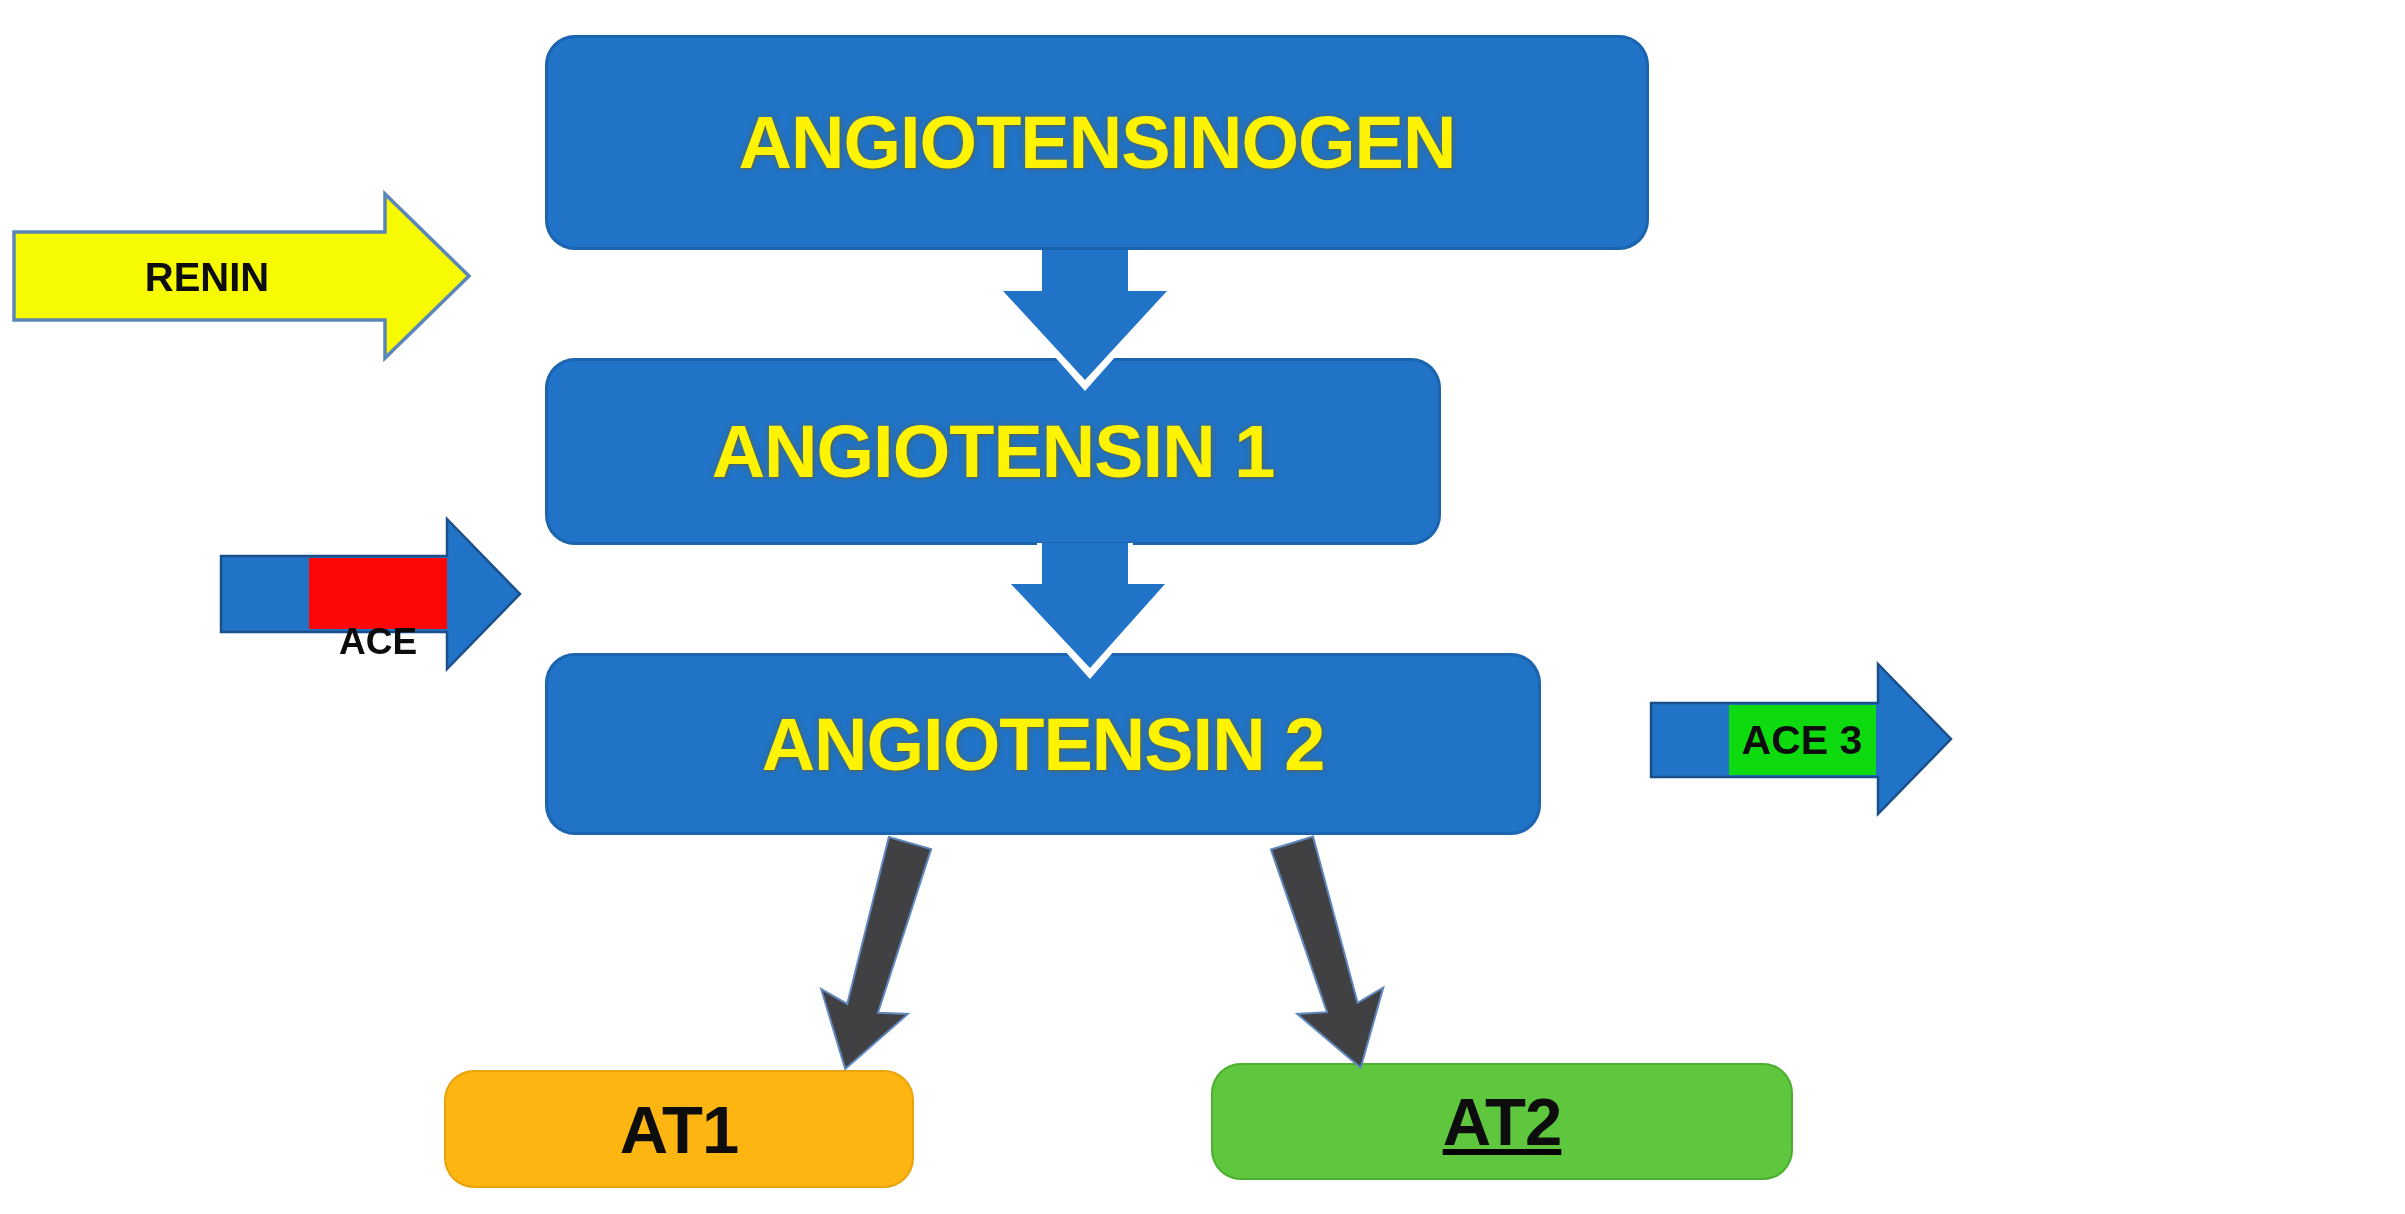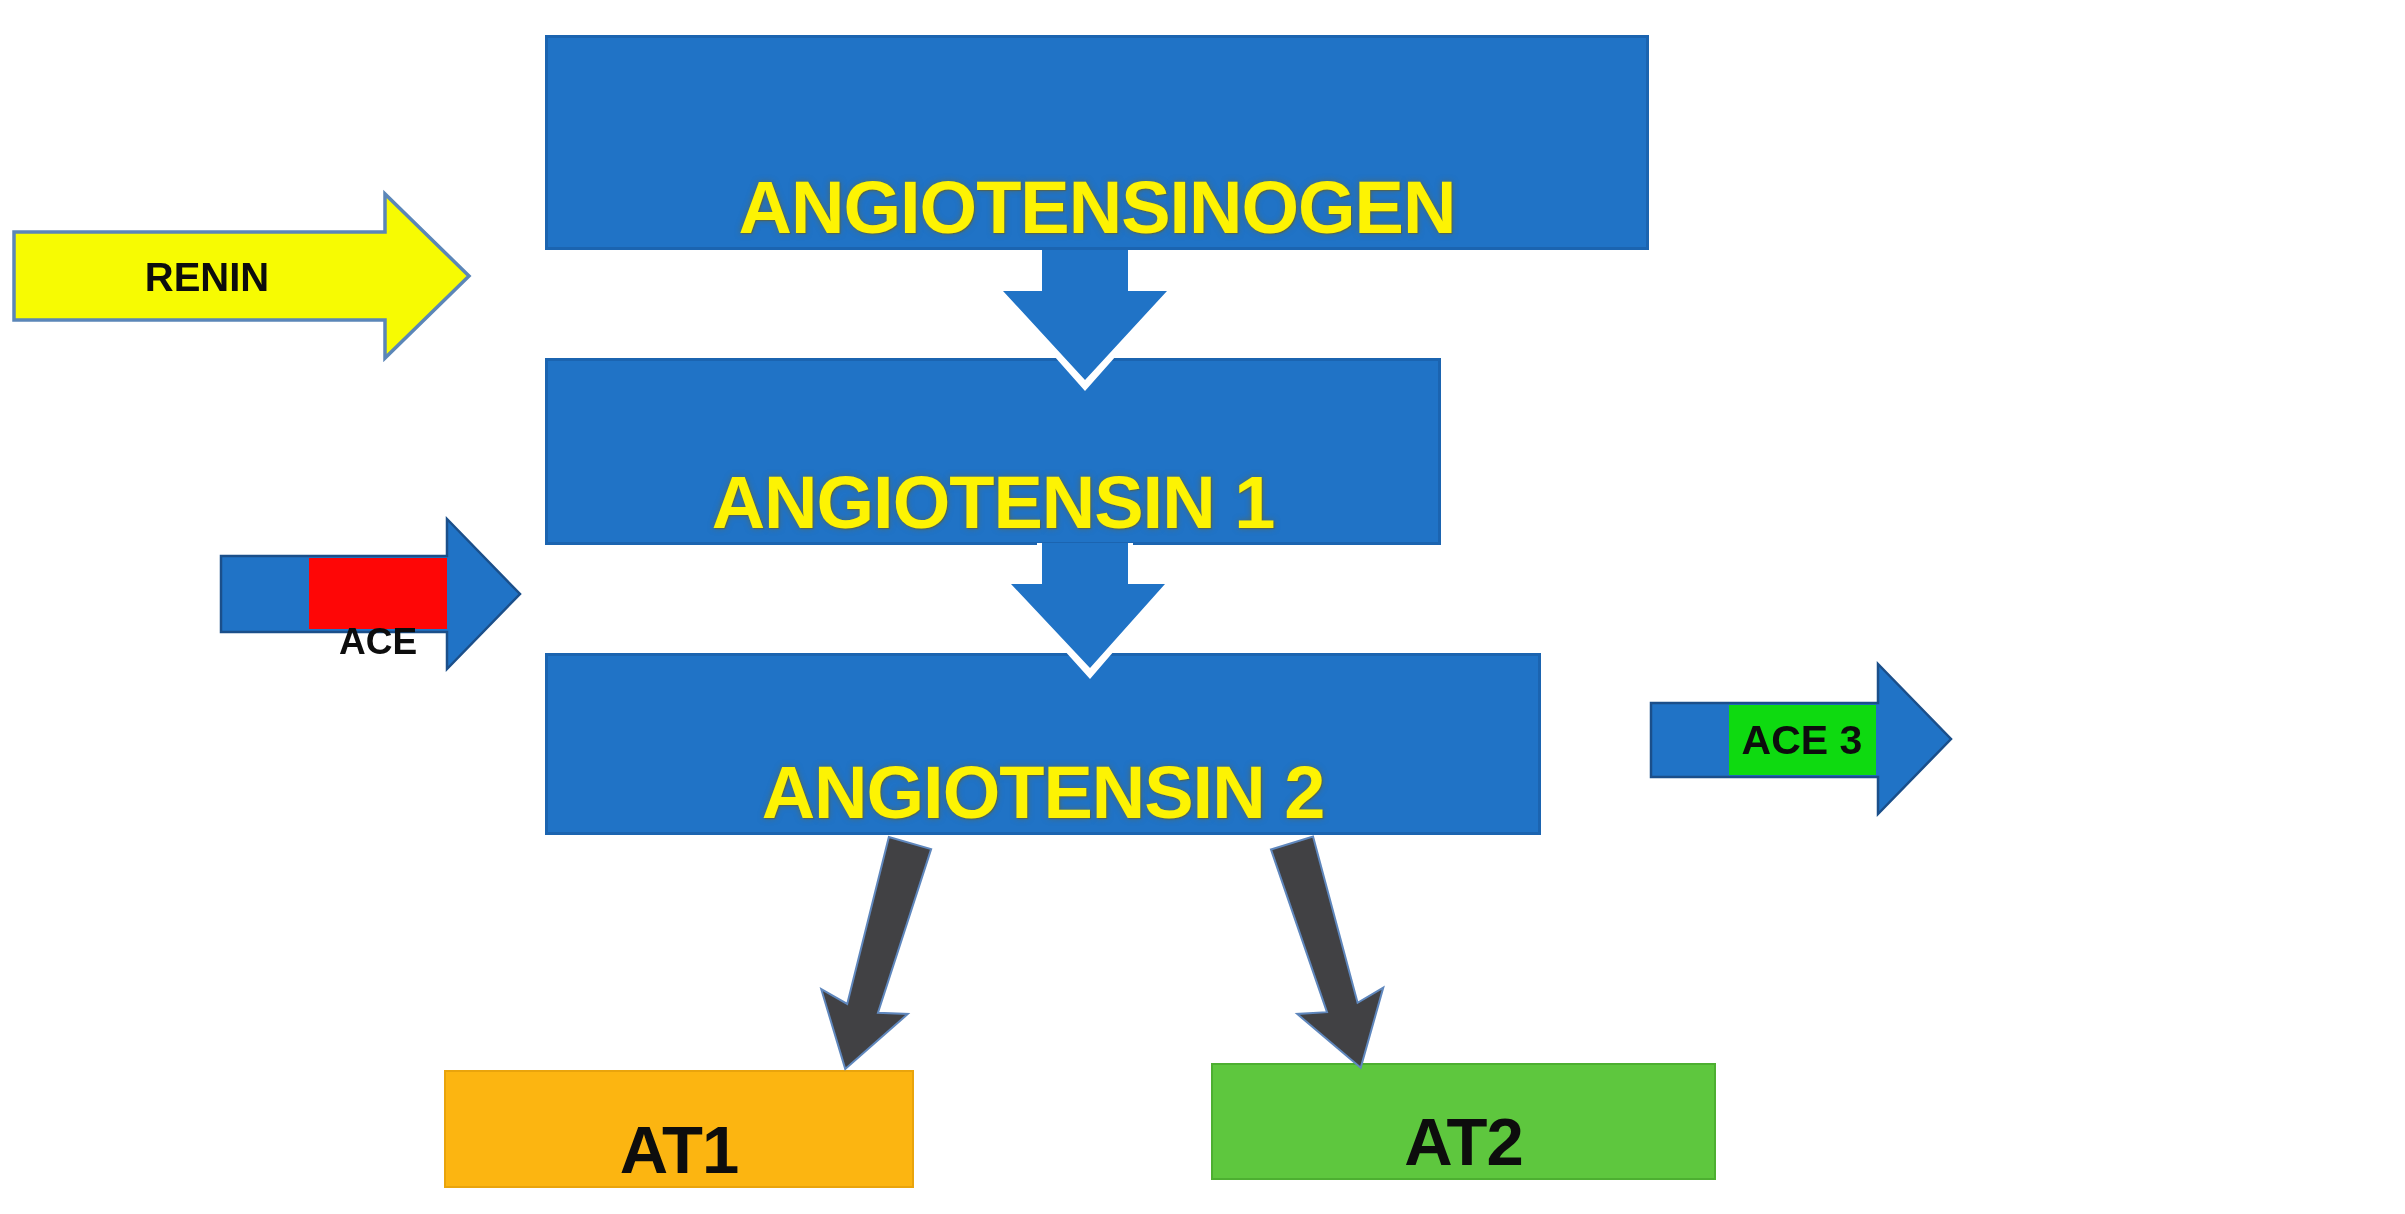--- a/index.html
+++ b/index.html
@@ -19,24 +19,25 @@
     position: absolute;
     left: 0; top: 0;
     width: 2405px;
     height: 1214px;
     z-index: 3;
     pointer-events: none;
   }
   .node {
     position: absolute;
     display: flex;
-    align-items: flex-end;
+    align-items: center;
     justify-content: center;
     box-sizing: border-box;
     z-index: 1;
+    border-radius: 30px;
   }
   .node-blue {
     background: var(--blue, #2073c6);
     box-shadow: inset 0 0 0 3px rgba(13,60,120,0.28);
   }
   .node-blue .lbl {
     color: var(--yellow, #fdf303);
     font-weight: bold;
     font-size: 74px;
     letter-spacing: -1px;
@@ -58,23 +59,24 @@
     letter-spacing: 0px;
     text-shadow: 0 0 3px rgba(70,140,60,0.45);
     white-space: nowrap;
   }
   .node-at1 {
     left: 444px; top: 1070px; width: 470px; height: 118px;
     background: var(--at1-orange, #fcb511);
     box-shadow: inset 0 0 0 2px rgba(175,115,0,0.25);
   }
   .node-at2 {
-    left: 1211px; top: 1063px; width: 505px; height: 117px;
+    left: 1211px; top: 1063px; width: 582px; height: 117px;
     background: var(--at2-green, #5ec73e);
     box-shadow: inset 0 0 0 2px rgba(40,120,20,0.3);
+    text-decoration: underline;
   }
   .node-at1 .lbl, .node-at2 .lbl {
     color: var(--ink, #0d0d0d);
     font-weight: bold;
     font-size: 67px;
     letter-spacing: -1px;
   }
   .seg {
     position: absolute;
     z-index: 4;

